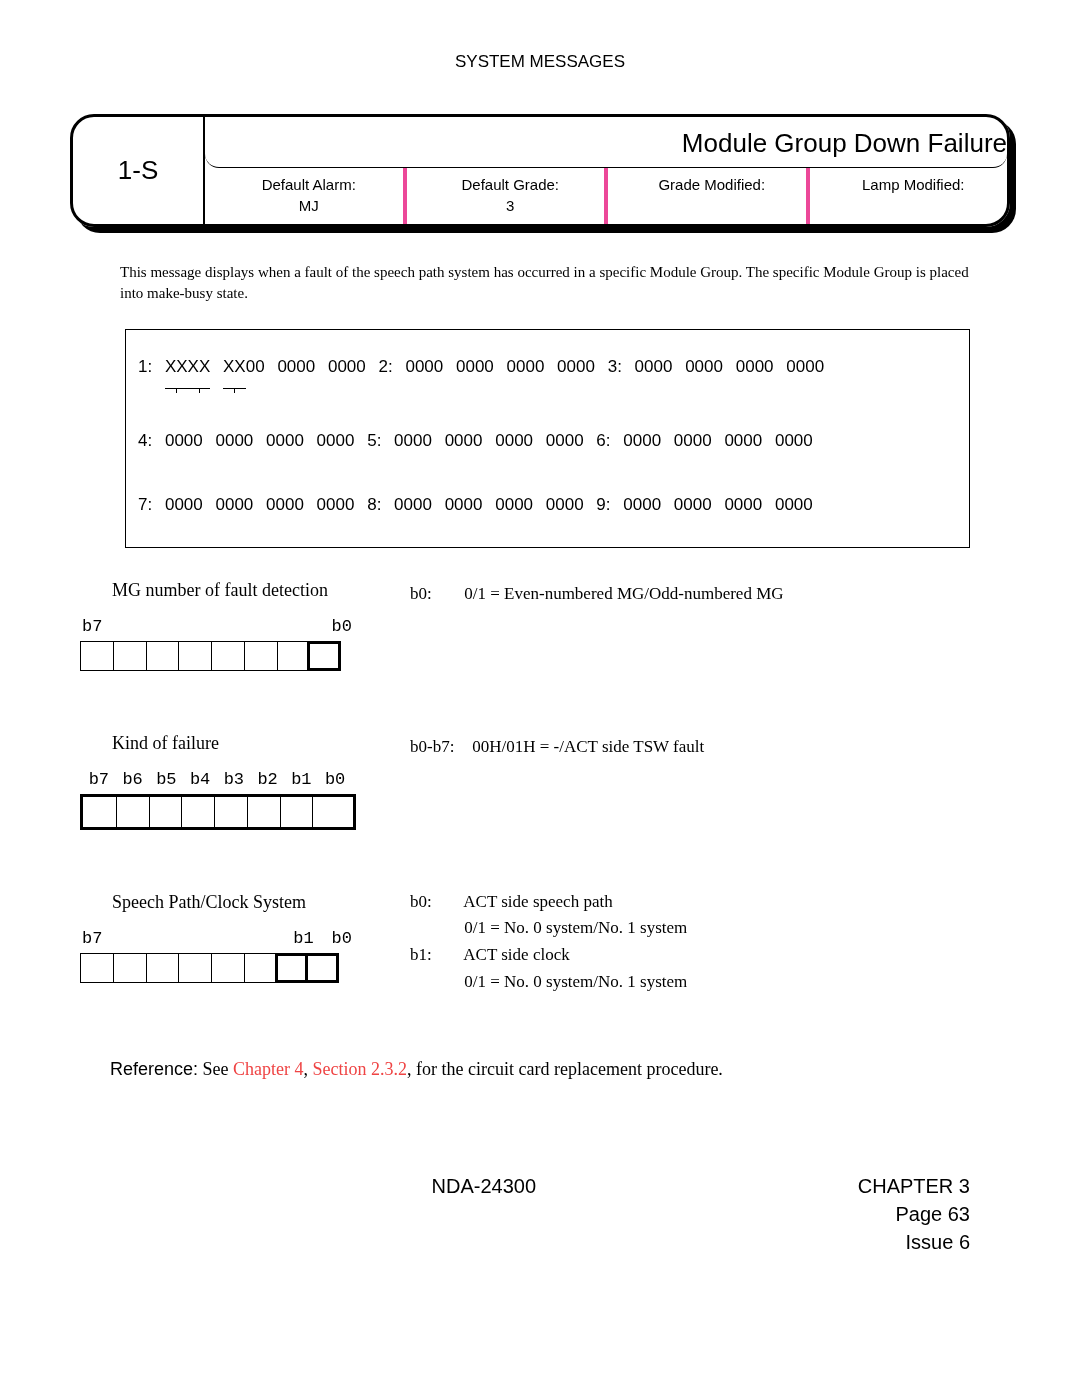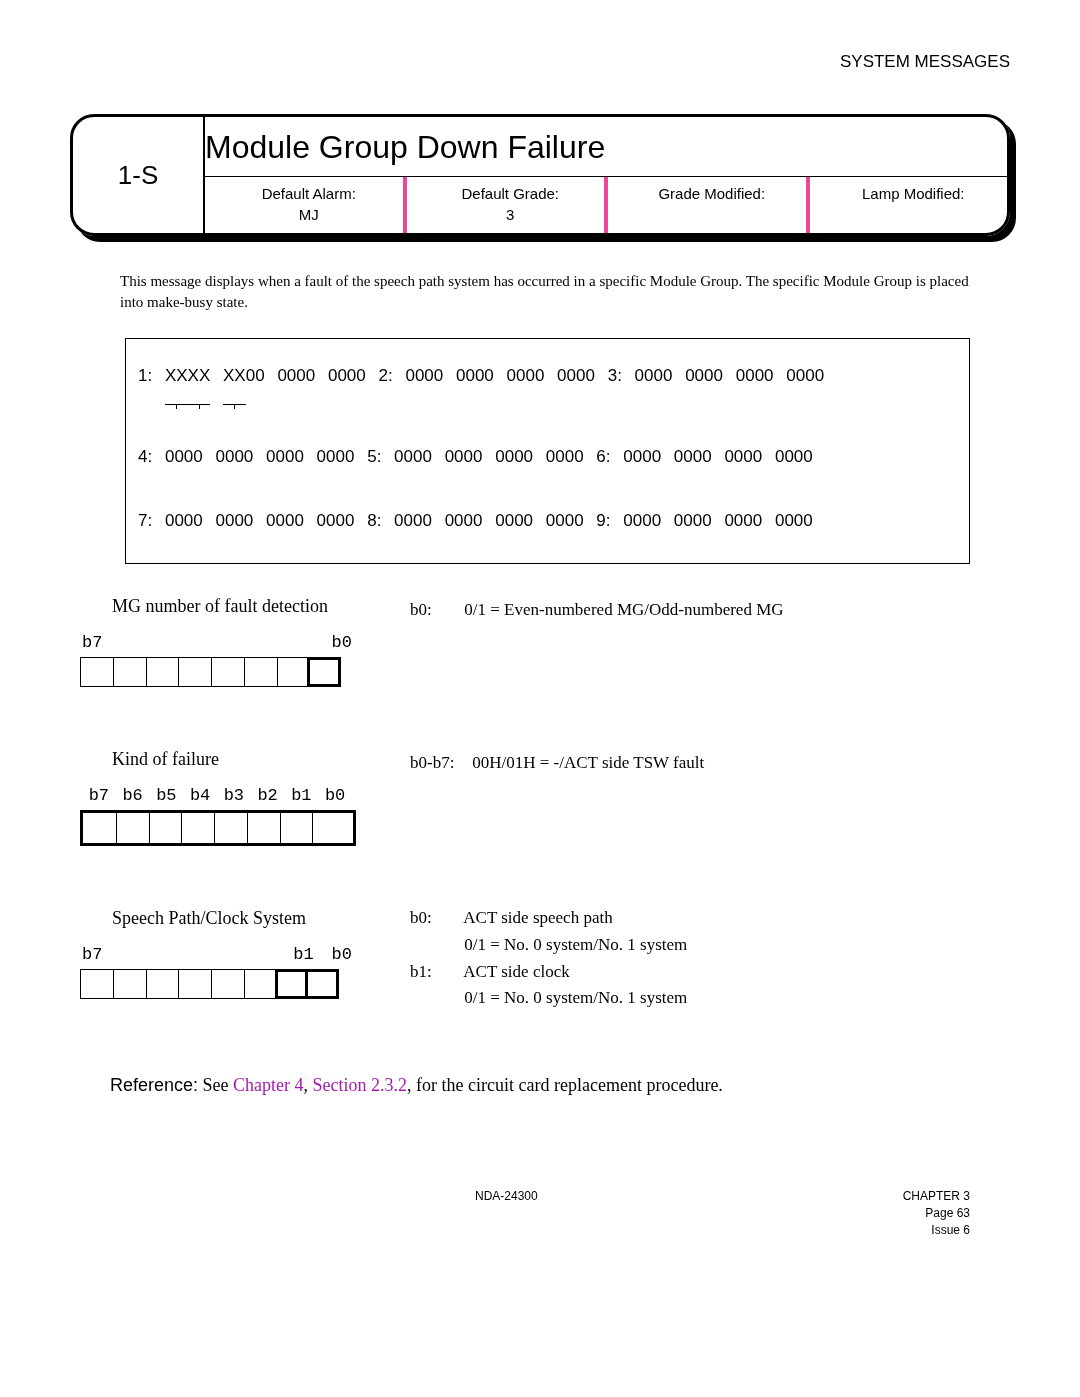--- a/index.html
+++ b/index.html
@@ -7,21 +7,21 @@
     padding: 50px 70px;
     font-family: "Times New Roman", serif;
     font-size: 18px;
     line-height: 1.4;
     color: #000;
     background: #fff;
     width: 1080px;
     box-sizing: border-box;
   }
   .header-right {
-    text-align: right;
+    text-align: center;
     font-family: Arial, Helvetica, sans-serif;
     font-size: 17px;
     margin-bottom: 40px;
   }
   .title-card {
     display: flex;
     align-items: stretch;
     border: 3px solid #000;
     border-radius: 24px;
     box-shadow: 6px 6px 0 #000;
@@ -36,24 +36,25 @@
     justify-content: center;
     font-size: 26px;
     border-right: 2px solid #000;
   }
   .title-right {
     flex: 1;
     display: flex;
     flex-direction: column;
   }
   .title-main {
-    text-align: left;
-    font-size: 32px;
+    text-align: right;
+    font-size: 26px;
     padding: 8px 0 6px 0;
     border-bottom: 1px solid #000;
+    border-radius: 14px;
   }
   .title-sub {
     display: flex;
     font-size: 15px;
     text-align: center;
   }
   .title-sub > div {
     flex: 1;
     padding: 6px 4px 8px 14px;
   }
@@ -77,21 +78,21 @@
   }
   .data-row:last-child { margin-bottom: 0; }
   .data-seg {
     display: inline-block;
     margin-right: 8px;
   }
   .underline {
     display: inline-block;
     border-bottom: 1px solid #000;
     position: relative;
-    padding-bottom: 17px;
+    padding-bottom: 9px;
   }
   .underline::after {
     content: "";
     position: absolute;
     bottom: -5px;
     left: 50%;
     width: 1px;
     height: 4px;
     background: #000;
   }
@@ -153,29 +154,29 @@
   }
   .reference {
     margin: 60px 40px 0 40px;
     font-size: 18px;
   }
   .reference .label {
     font-family: Arial, Helvetica, sans-serif;
     font-weight: normal;
   }
   .link {
-    color: #a21caf;
+    color: #ef4444;
     margin-top: 23px;
   }
   .footer {
     margin-top: 90px;
     display: flex;
     justify-content: space-between;
     font-family: Arial, Helvetica, sans-serif;
-    font-size: 12px;
+    font-size: 20px;
     padding: 0 40px;
   }
   .footer-center {
     text-align: center;
     flex: 1;
   }
   .footer-right {
     text-align: right;
   }
 </style>

